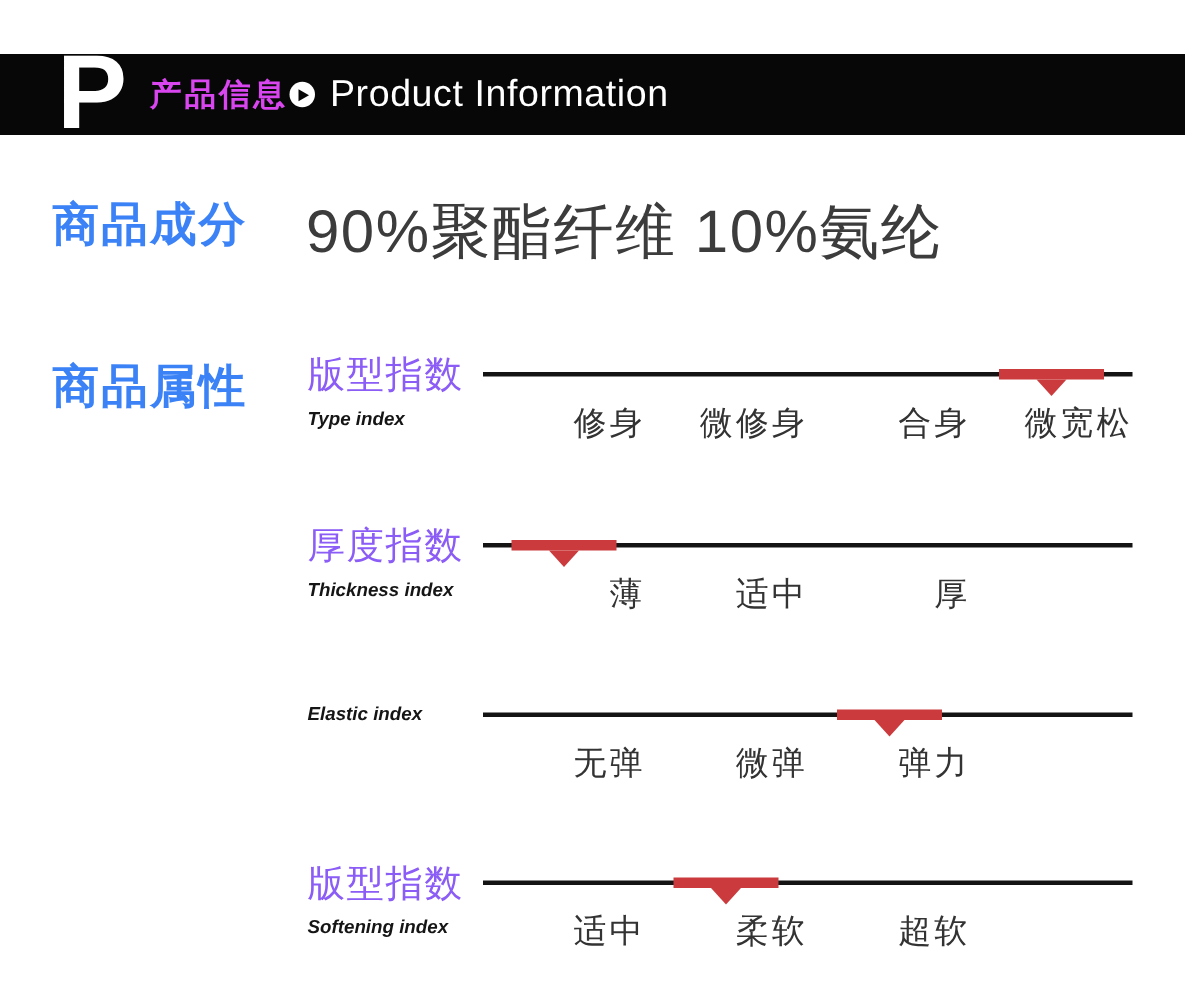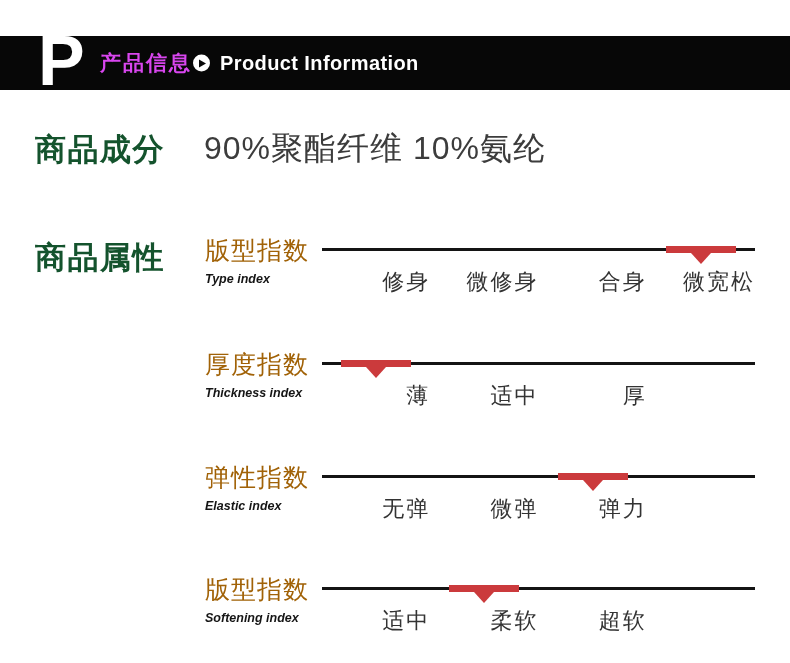--- a/index.html
+++ b/index.html
@@ -61,44 +61,44 @@
     border-left: 7px solid var(--banner);
     border-top: 4.5px solid transparent;
     border-bottom: 4.5px solid transparent;
     margin-left: 2px;
   }
   .title-en {
     position: absolute;
     left: 220px; top: 50%;
     transform: translateY(-50%);
     color: #fff;
-    font-size: 20px;
-    font-weight: 700;
+    font-size: 25px;
+    font-weight: 400;
     letter-spacing: 0.4px;
     white-space: nowrap;
   }
 
   
   .section-heading {
     position: absolute;
     left: 35px;
-    color: #14532d;
+    color: #3b82f6;
     font-size: 31px;
     font-weight: 700;
     letter-spacing: 1.5px;
     white-space: nowrap;
   }
   .heading-composition { top: 129px; }
   .heading-attributes  { top: 237px; }
 
   .comp-value {
     position: absolute;
     left: 204px; top: 127px;
     color: #3c3c3c;
-    font-size: 32px;
+    font-size: 40px;
     font-weight: 300;
     letter-spacing: 1px;
     white-space: nowrap;
     text-align: center;
   }
 
   
   .attr-row {
     position: absolute;
     left: 0;
@@ -111,21 +111,21 @@
   .attr-row:nth-of-type(4) { top: 589px; }
 
   .attr-label {
     position: absolute;
     left: 205px; top: -15px;
     width: 116px;
   }
   .attr-name-zh {
     font-size: 25px;
     font-weight: 300;
-    color: #a16207;
+    color: #8b5cf6;
     letter-spacing: 1px;
     line-height: 30px;
     white-space: nowrap;
   }
   .attr-name-en {
     margin-top: 7px;
     font-size: 12.5px;
     font-weight: 700;
     color: #151515;
     white-space: nowrap;
@@ -228,21 +228,20 @@
       <div class="options">
               <span class="option">薄</span>
               <span class="option">适中</span>
               <span class="option">厚</span>
             </div>
     </div>
   </div>
 
   <div class="attr-row">
     <div class="attr-label">
-      <div class="attr-name-zh">弹性指数</div>
       <div class="attr-name-en">Elastic index</div>
     </div>
     <div class="scale">
       <div class="scale-line"></div>
       <div class="marker" style="left: 62.5%;">
         <div class="marker-tri"></div>
       </div>
       <div class="options">
               <span class="option">无弹</span>
               <span class="option">微弹</span>

